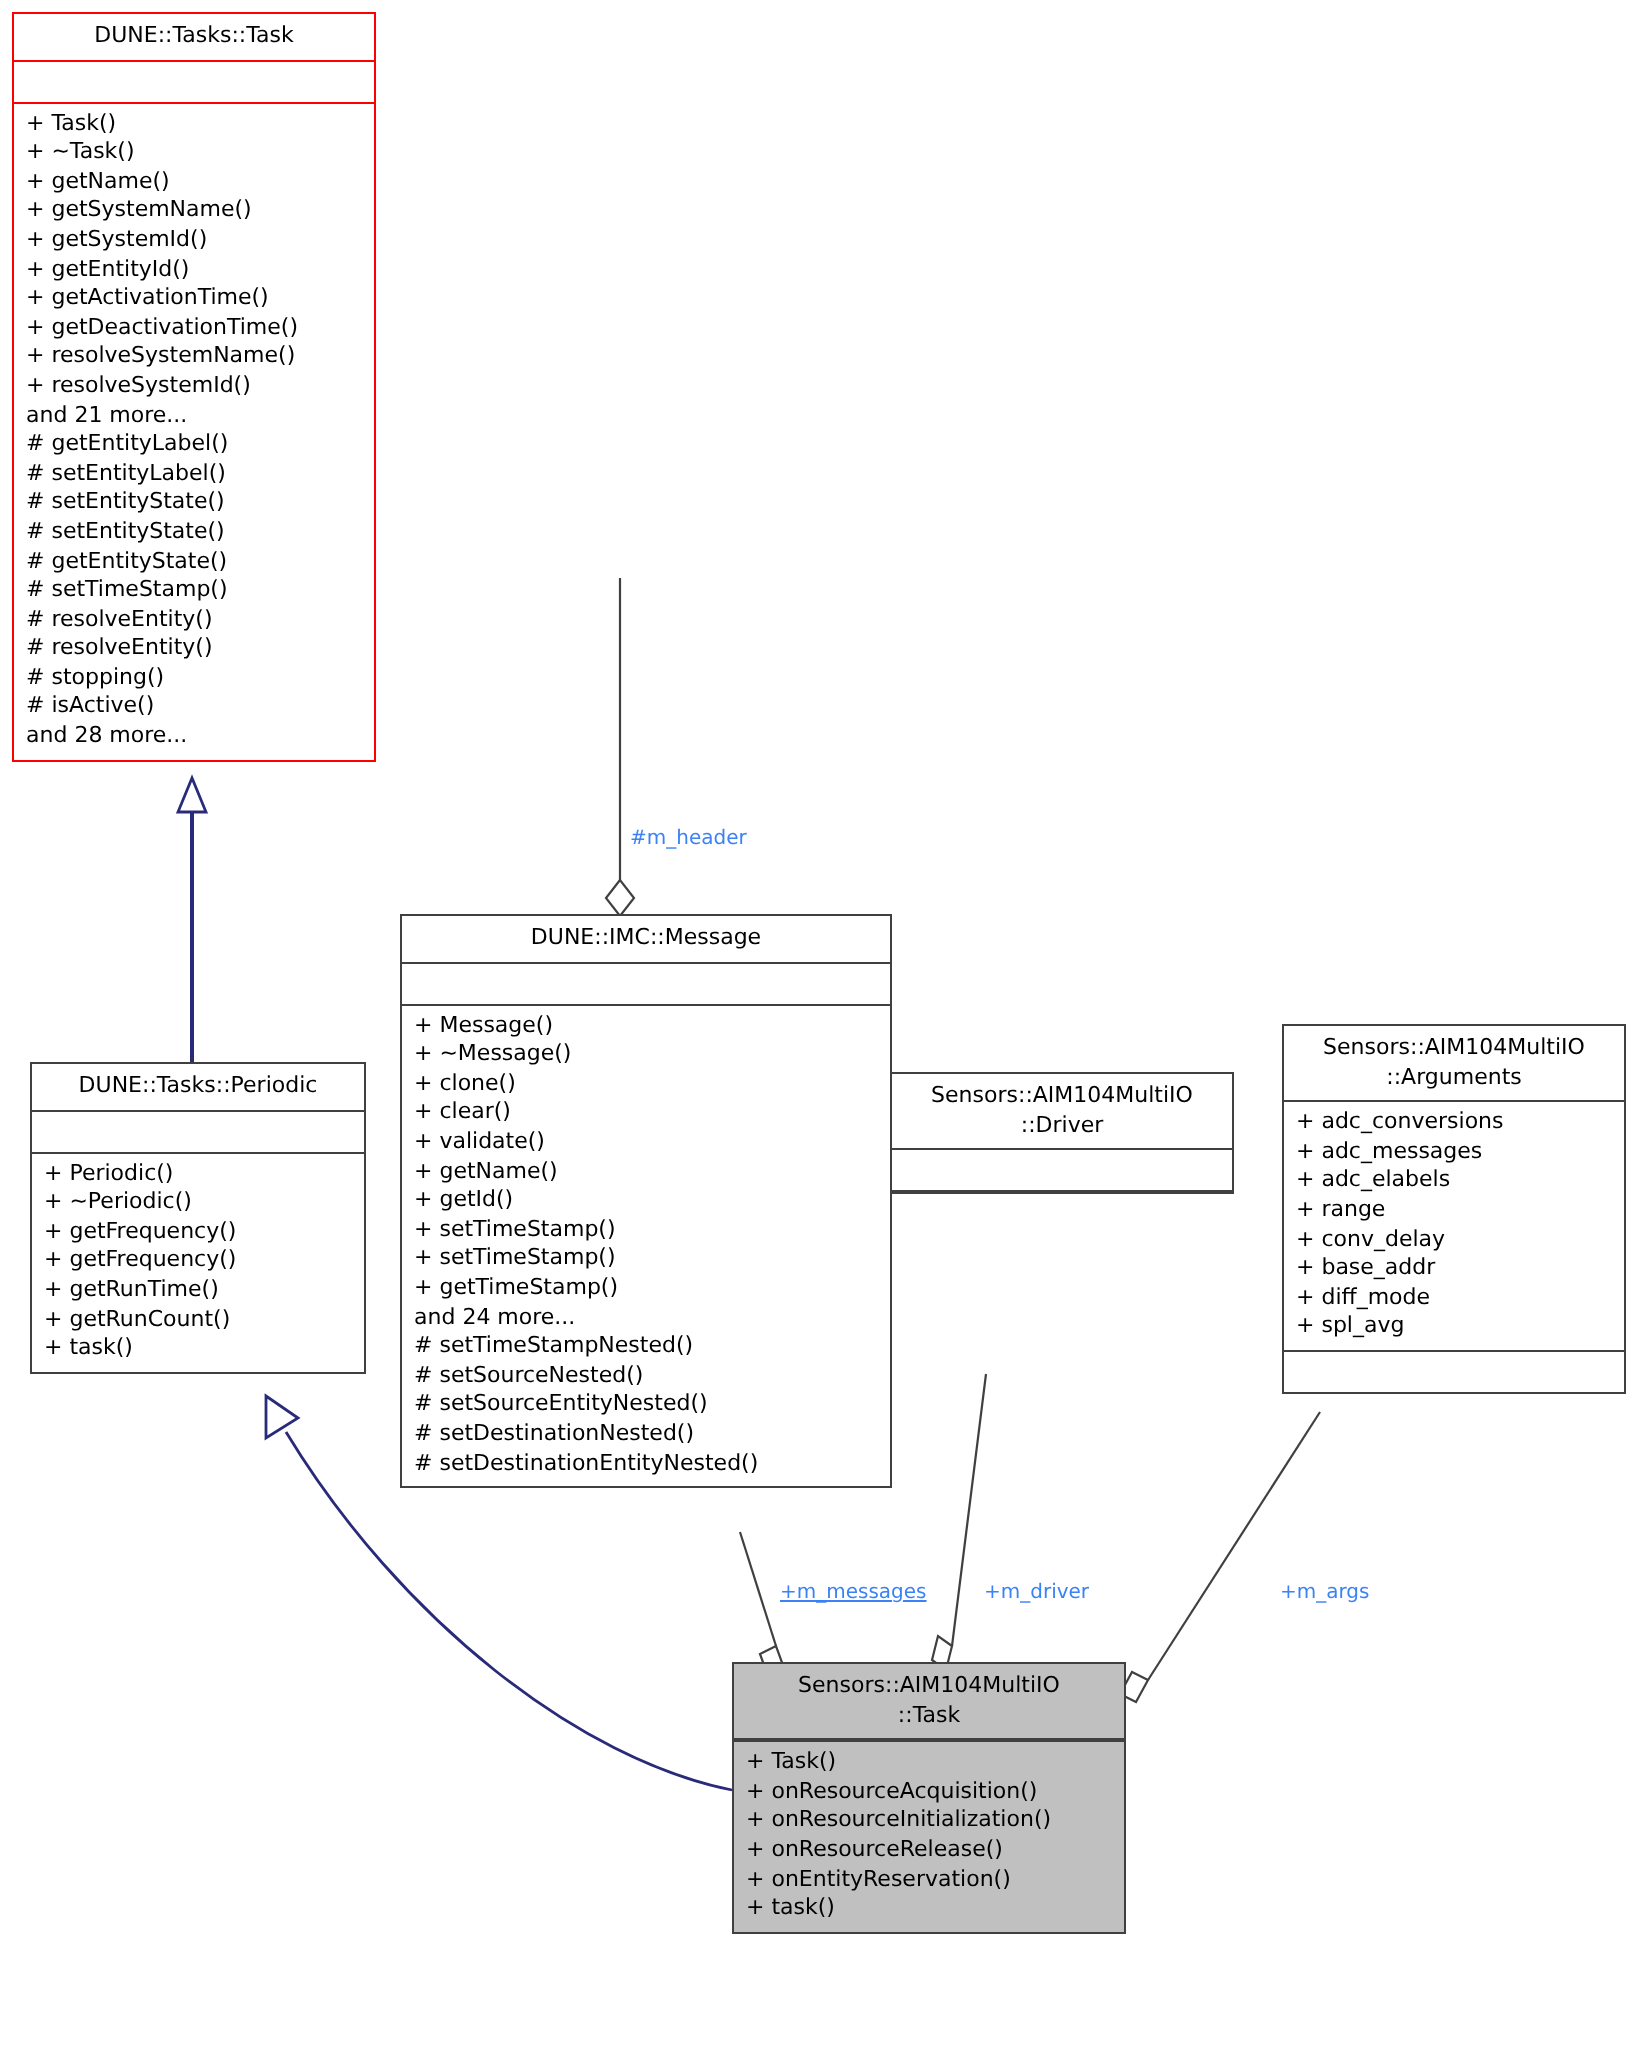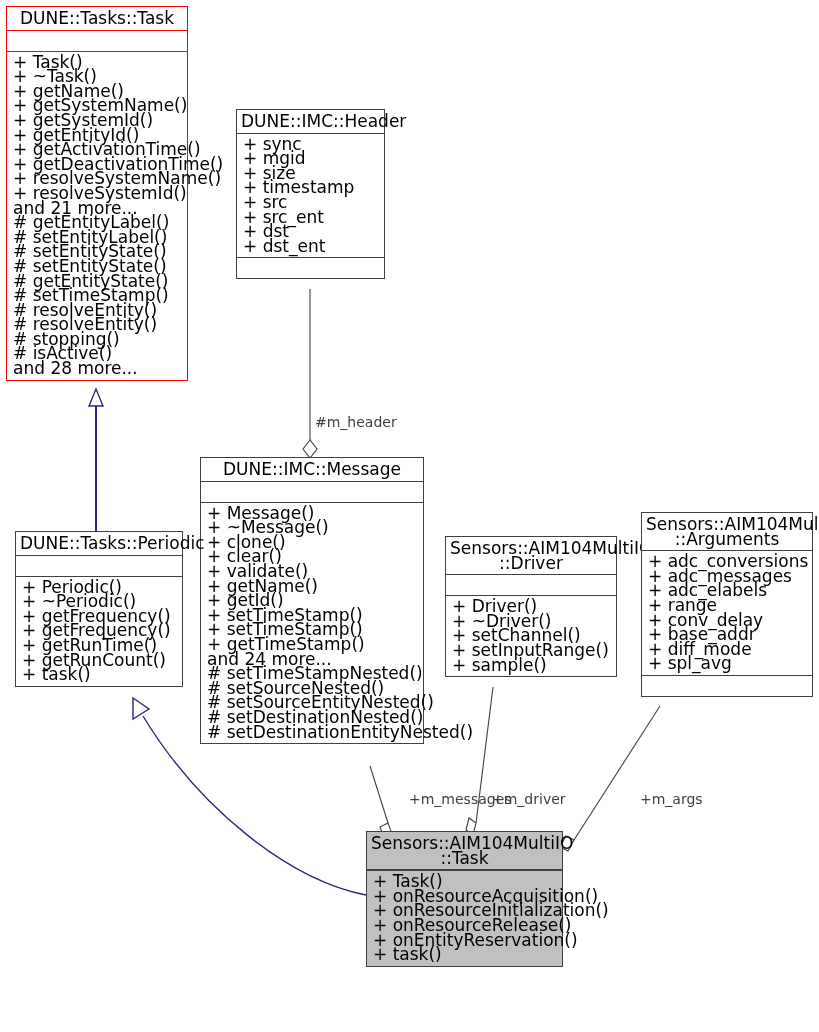--- a/index.html
+++ b/index.html
@@ -23,21 +23,21 @@
     top: 0;
     width: 819px;
     height: 1032px;
     pointer-events: none;
   }
   .umlbox {
     position: absolute;
     box-sizing: border-box;
     border: 1px solid #404040;
     background: #ffffff;
-    font-size: 17px;
+    font-size: 11px;
     line-height: 14.6px;
     color: #000000;
     z-index: 5;
   }
   .umlbox.red {
     border: 1px solid #ff0000;
   }
   .umlbox.gray {
     background: #c0c0c0;
   }
@@ -57,22 +57,22 @@
   }
   .umlbox .compartment.empty {
     min-height: 13px;
     padding: 3px 4px 4px 6px;
   }
   .umlbox .row {
     white-space: pre;
   }
   .edgelabel {
     position: absolute;
-    font-size: 14px;
-    color: #404040;
+    font-size: 10px;
+    color: #3b82f6;
     white-space: pre;
     z-index: 6;
   }
 </style>
 </head>
 <body>
 
 <div id="canvas">
 
   <svg class="edges" viewBox="0 0 819 1032" xmlns="http://www.w3.org/2000/svg">
@@ -132,38 +132,22 @@
       <div class="row"># getEntityState()</div>
       <div class="row"># setTimeStamp()</div>
       <div class="row"># resolveEntity()</div>
       <div class="row"># resolveEntity()</div>
       <div class="row"># stopping()</div>
       <div class="row"># isActive()</div>
       <div class="row">and 28 more...</div>
     </div>
   </div>
 
-  <div class="umlbox" style="left:236px; top:109px; width:149px;">
-    <div class="title">DUNE::IMC::Header</div>
-    <div class="sep"></div>
-    <div class="compartment">
-      <div class="row">+ sync</div>
-      <div class="row">+ mgid</div>
-      <div class="row">+ size</div>
-      <div class="row">+ timestamp</div>
-      <div class="row">+ src</div>
-      <div class="row">+ src_ent</div>
-      <div class="row">+ dst</div>
-      <div class="row">+ dst_ent</div>
-    </div>
-    <div class="sep"></div>
-    <div class="compartment empty"></div>
-  </div>
-
-  <div class="umlbox" style="left:200px; top:457px; width:224px;">
+
+  <div class="umlbox" style="left:200px; top:457px; width:246px;">
     <div class="title">DUNE::IMC::Message</div>
     <div class="sep"></div>
     <div class="compartment empty"></div>
     <div class="sep"></div>
     <div class="compartment">
       <div class="row">+ Message()</div>
       <div class="row">+ ~Message()</div>
       <div class="row">+ clone()</div>
       <div class="row">+ clear()</div>
       <div class="row">+ validate()</div>
@@ -196,27 +180,20 @@
       <div class="row">+ task()</div>
     </div>
   </div>
 
   <div class="umlbox" style="left:445px; top:536px; width:172px;">
     <div class="title">Sensors::AIM104MultiIO
 ::Driver</div>
     <div class="sep"></div>
     <div class="compartment empty"></div>
     <div class="sep"></div>
-    <div class="compartment">
-      <div class="row">+ Driver()</div>
-      <div class="row">+ ~Driver()</div>
-      <div class="row">+ setChannel()</div>
-      <div class="row">+ setInputRange()</div>
-      <div class="row">+ sample()</div>
-    </div>
   </div>
 
   <div class="umlbox" style="left:641px; top:512px; width:172px;">
     <div class="title">Sensors::AIM104MultiIO
 ::Arguments</div>
     <div class="sep"></div>
     <div class="compartment">
       <div class="row">+ adc_conversions</div>
       <div class="row">+ adc_messages</div>
       <div class="row">+ adc_elabels</div>
@@ -239,17 +216,17 @@
       <div class="row">+ Task()</div>
       <div class="row">+ onResourceAcquisition()</div>
       <div class="row">+ onResourceInitialization()</div>
       <div class="row">+ onResourceRelease()</div>
       <div class="row">+ onEntityReservation()</div>
       <div class="row">+ task()</div>
     </div>
   </div>
 
   <div class="edgelabel" style="left:315px; top:414px;">#m_header</div>
-  <div class="edgelabel" style="left:409px; top:791px;">+m_messages</div>
+  <div class="edgelabel" style="left:390px; top:791px;text-decoration:underline;">+m_messages</div>
   <div class="edgelabel" style="left:492px; top:791px;">+m_driver</div>
   <div class="edgelabel" style="left:607px; top:791px;margin-left:33px;">+m_args</div>
 
 </div>
 
 </body></html>

